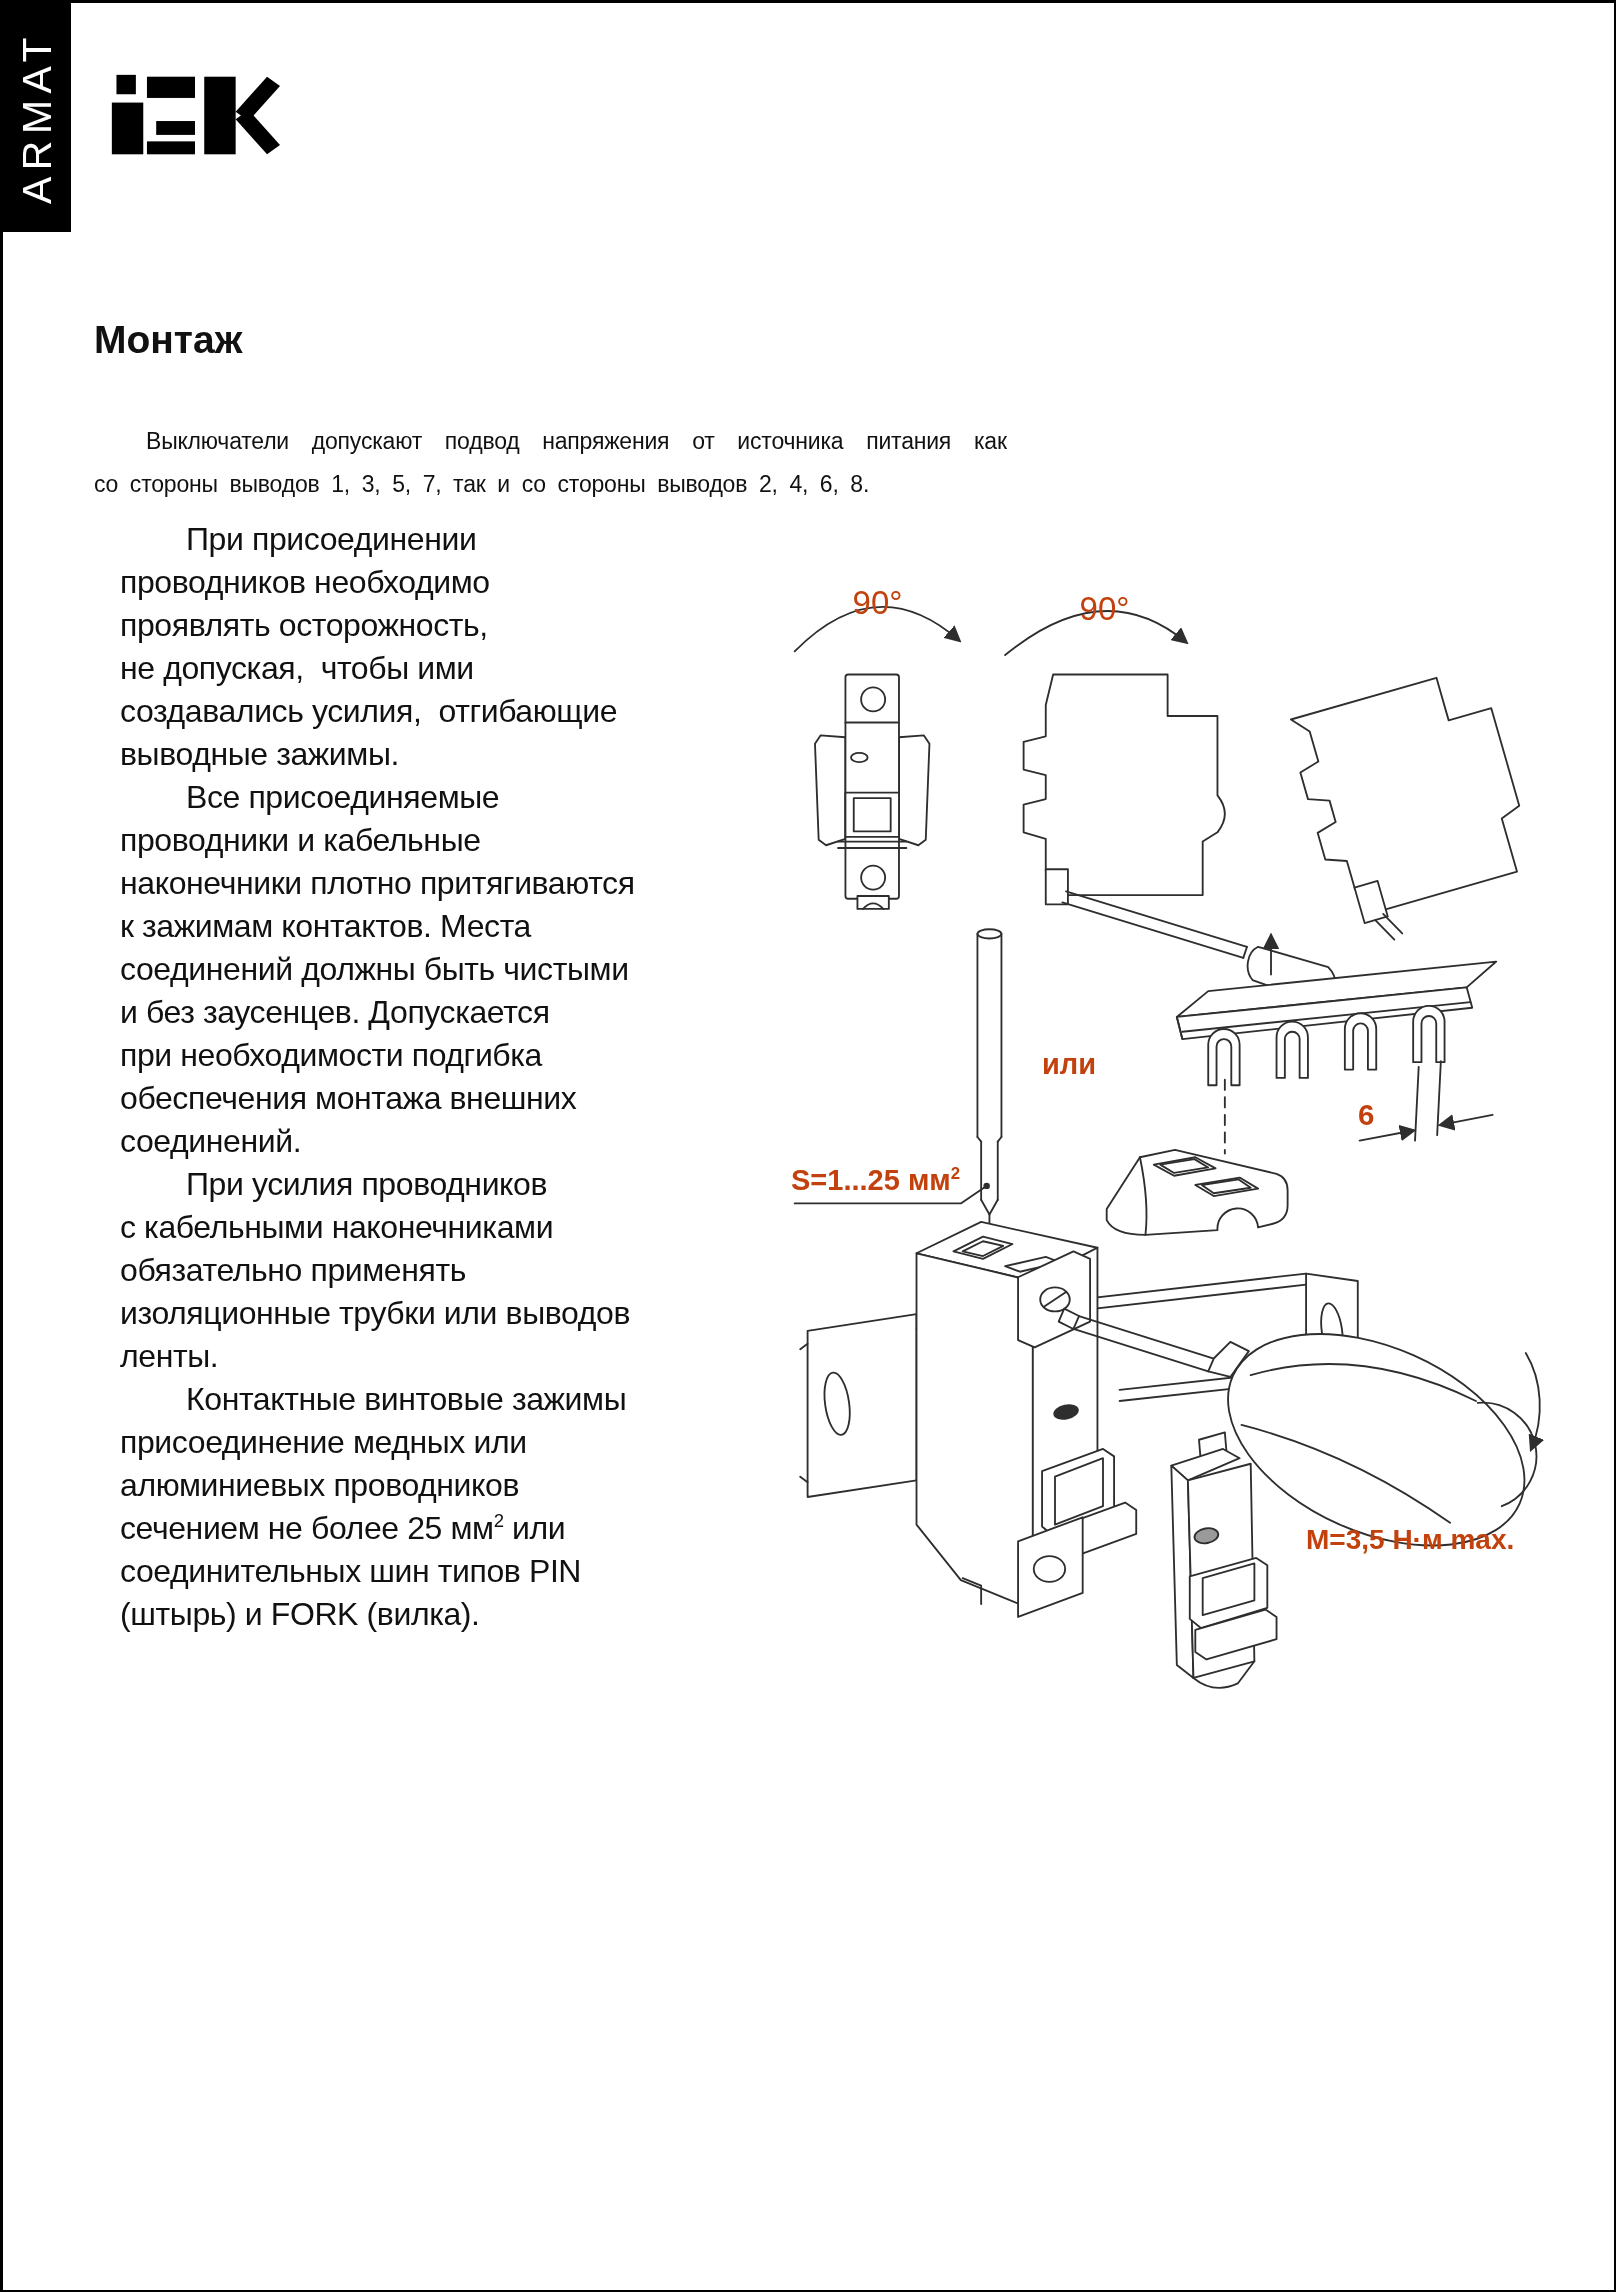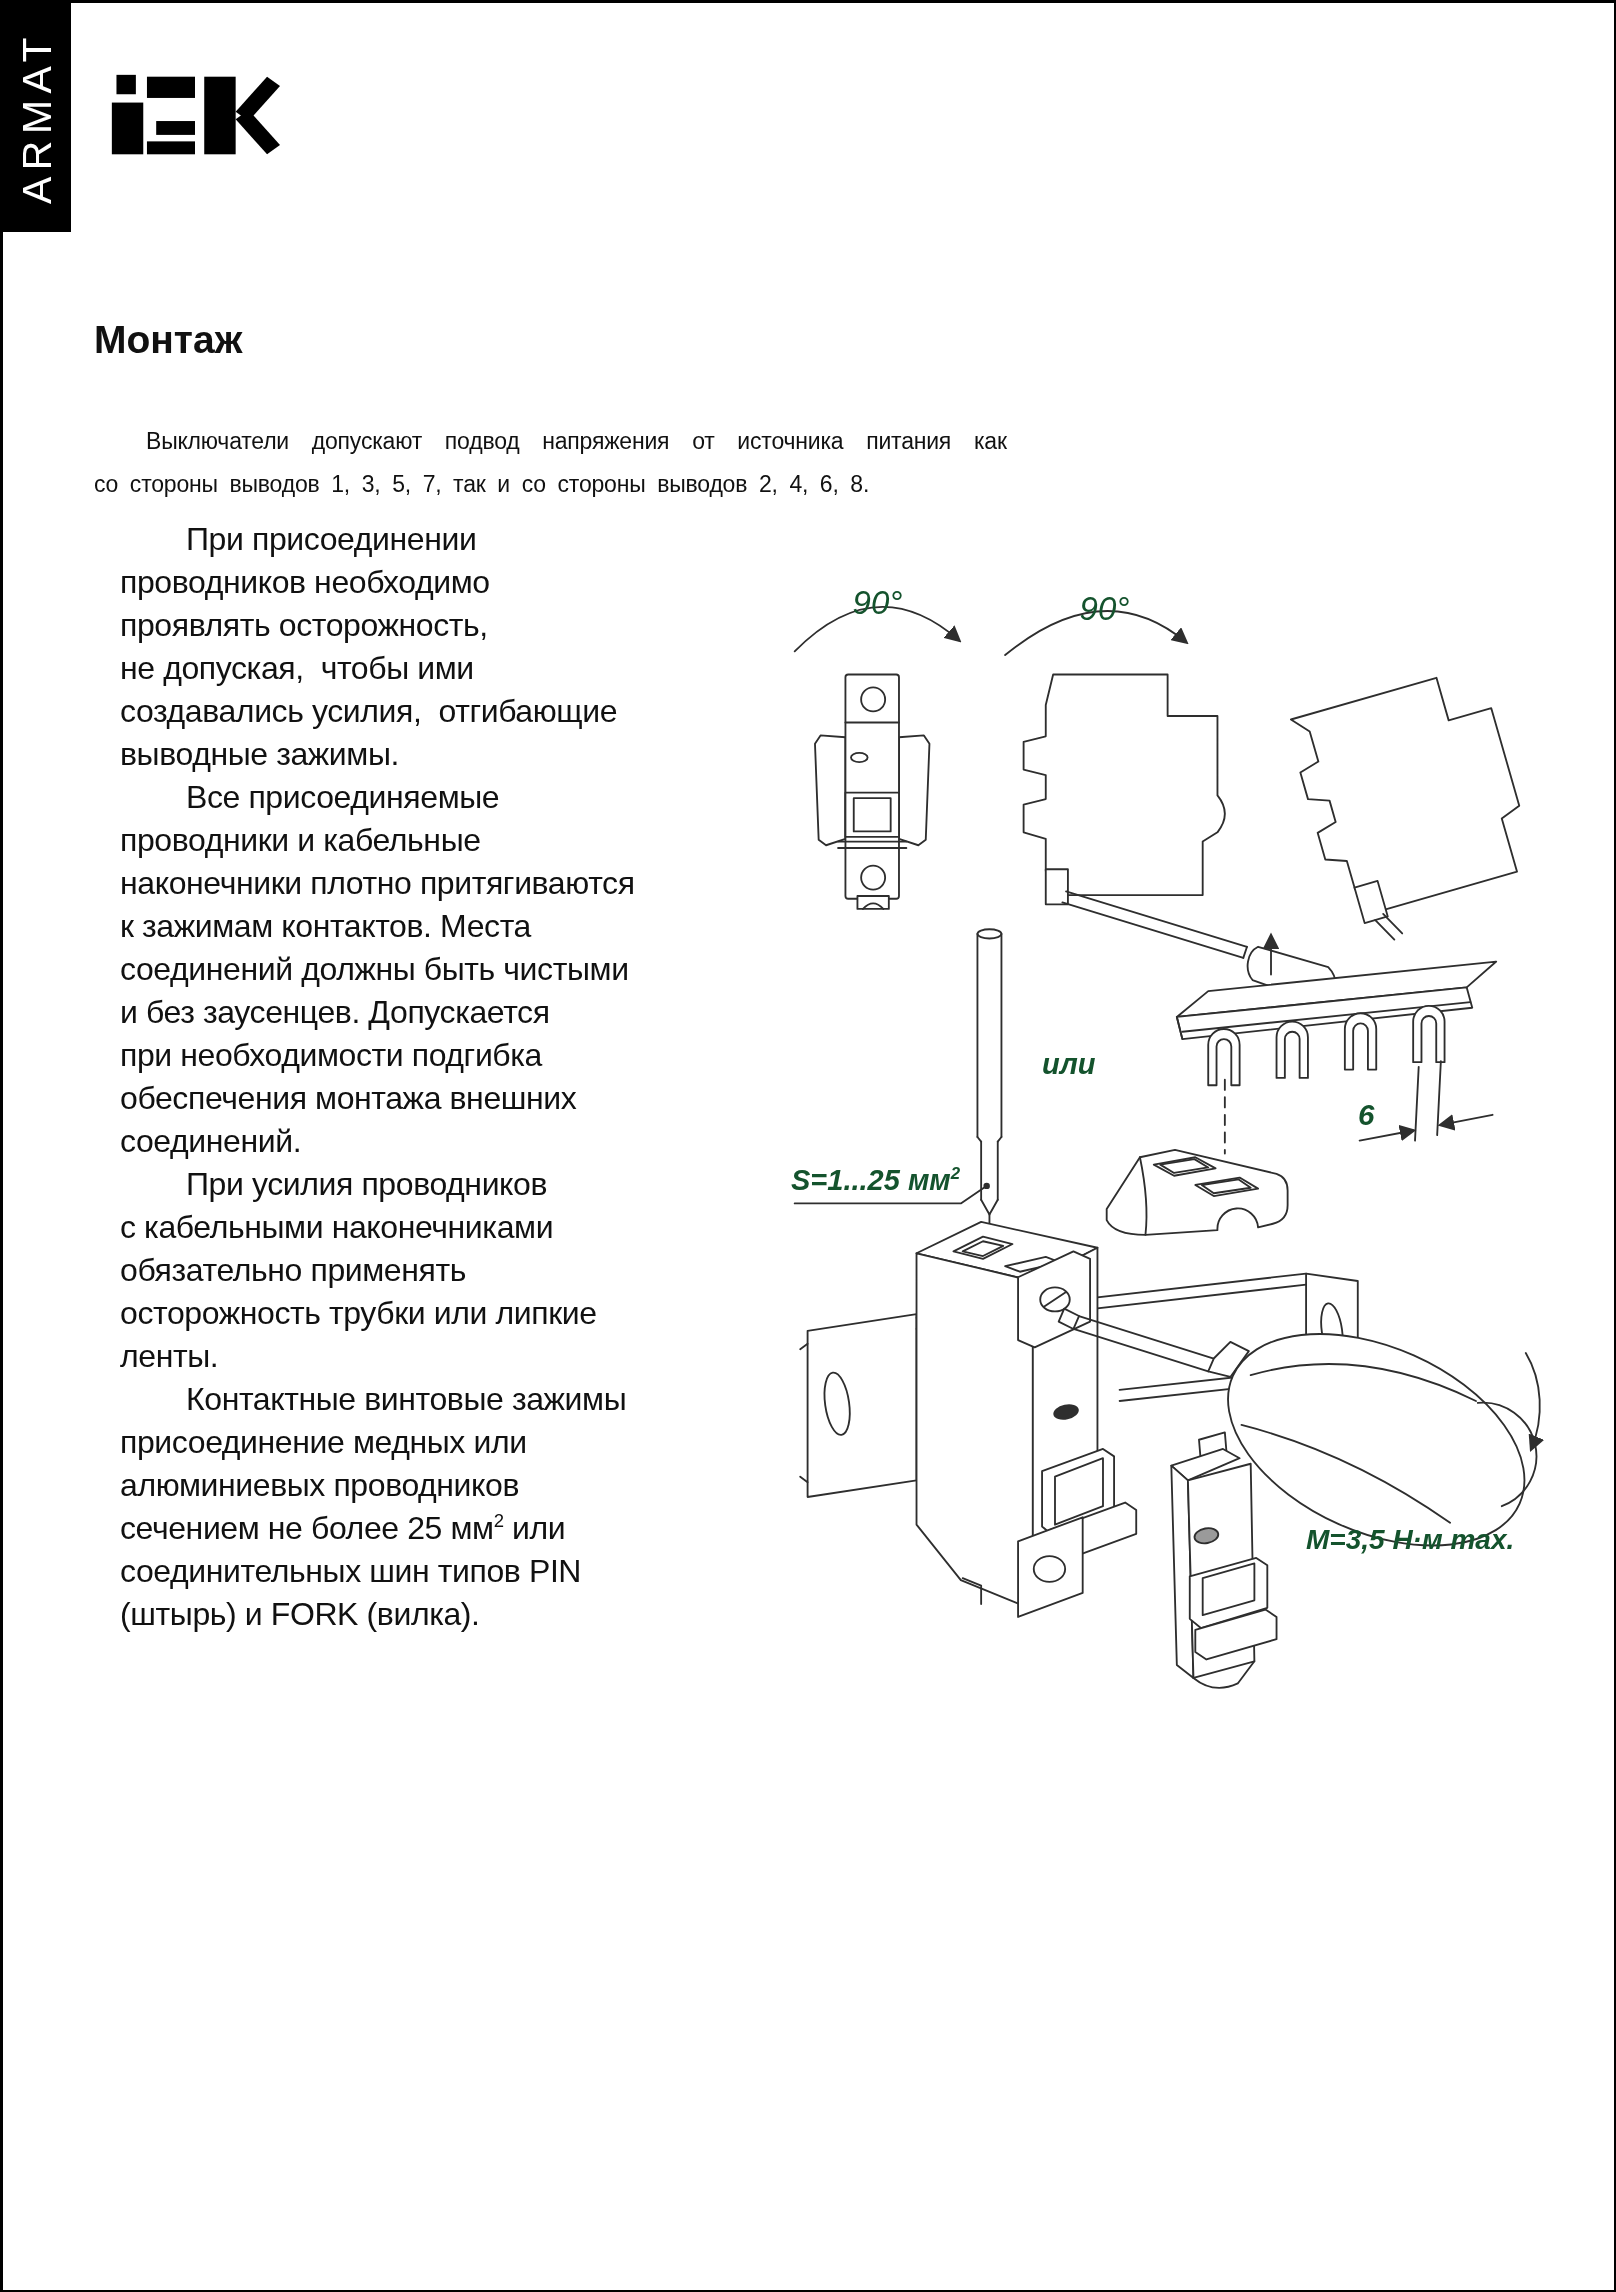--- a/index.html
+++ b/index.html
@@ -32,21 +32,21 @@
   .intro .line{white-space:pre;letter-spacing:-0.2px;}
   .ws-wide{word-spacing:16.6px;}
   .ws-mid{word-spacing:5.5px;}
   .col{position:absolute;left:117px;top:515px;width:554px;font-size:32px;line-height:43px;}
   .col .line{white-space:pre;letter-spacing:-0.4px;}
   .indent{padding-left:66px;}
   .indent-sm{padding-left:52px;}
   sup{font-size:0.58em;vertical-align:super;line-height:0;}
   .fig{position:absolute;left:775px;top:545px;width:842px;height:1237px;}
   .fig-label{
-    position:absolute;color:#14532d;white-space:pre;font-style:italic;
+    position:absolute;color:#c2410c;white-space:pre;
   }
   .lbl-angle{font-size:33px;font-weight:500;width:83px;text-align:center;}
   .lbl-or{font-size:29px;font-weight:bold;}
   .lbl-s{font-size:29px;font-weight:bold;}
   .lbl-6{font-size:29.5px;font-weight:bold;}
   .lbl-m{font-size:28px;font-weight:600;}
   svg .ln{fill:none;stroke:#2e2e2e;stroke-width:2;stroke-linejoin:round;stroke-linecap:round;}
   svg .fc{fill:#fff;stroke:#2e2e2e;stroke-width:2;stroke-linejoin:round;}
   svg .dk{fill:#2e2e2e;stroke:none;}
   svg .gy{fill:#9a9a9a;stroke:#2e2e2e;stroke-width:2;}
@@ -90,21 +90,21 @@
     <div class="line">наконечники плотно притягиваются</div>
     <div class="line">к зажимам контактов. Места</div>
     <div class="line">соединений должны быть чистыми</div>
     <div class="line">и без заусенцев. Допускается</div>
     <div class="line">при необходимости подгибка</div>
     <div class="line">обеспечения монтажа внешних</div>
     <div class="line">соединений.</div>
     <div class="line indent">При усилия проводников</div>
     <div class="line">с кабельными наконечниками</div>
     <div class="line">обязательно применять</div>
-    <div class="line">осторожность трубки или липкие</div>
+    <div class="line">изоляционные трубки или выводов</div>
     <div class="line">ленты.</div>
     <div class="line indent">Контактные винтовые зажимы</div>
     <div class="line">присоединение медных или</div>
     <div class="line">алюминиевых проводников</div>
     <div class="line"><span>сечением не более 25 мм</span><sup>2</sup><span> или</span></div>
     <div class="line">соединительных шин типов PIN</div>
     <div class="line">(штырь) и FORK (вилка).</div>
   </div>
 
   <svg class="fig" width="842" height="1237" viewBox="840 590 912 1340">

